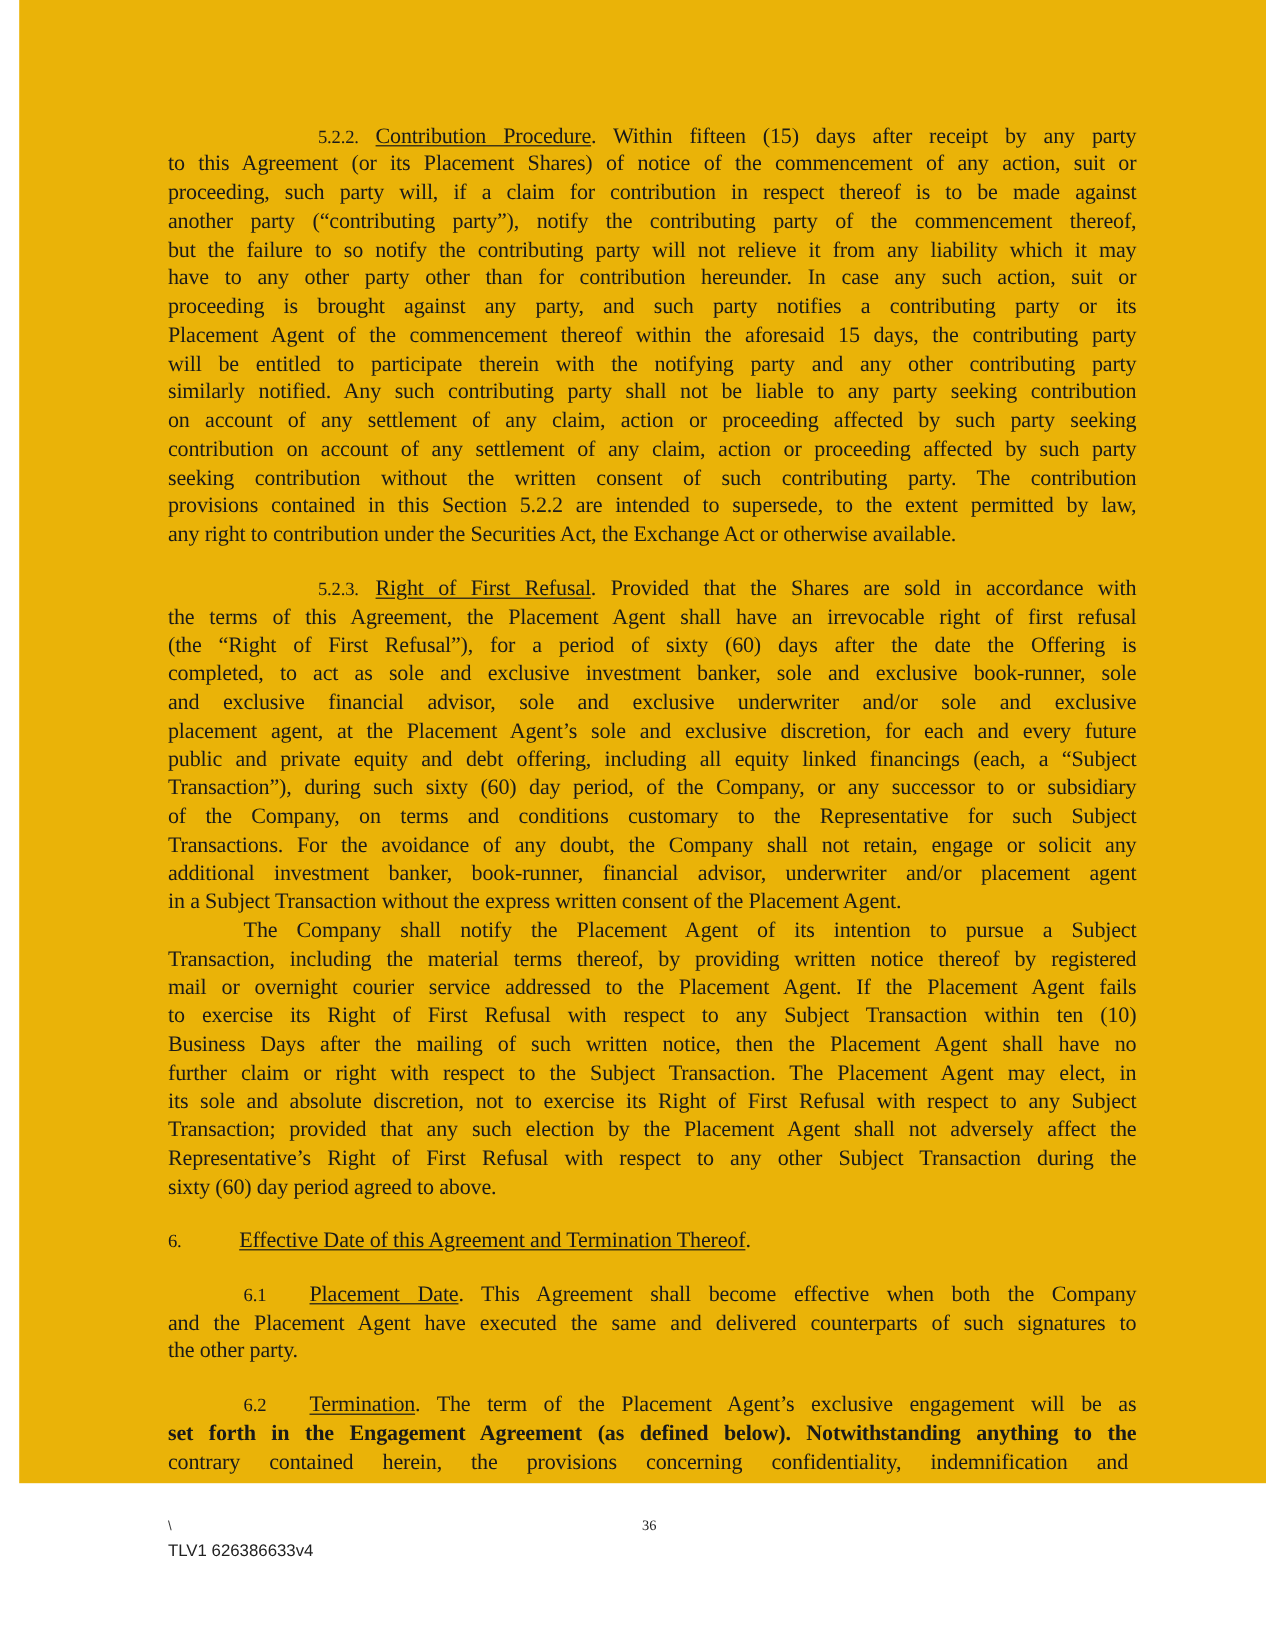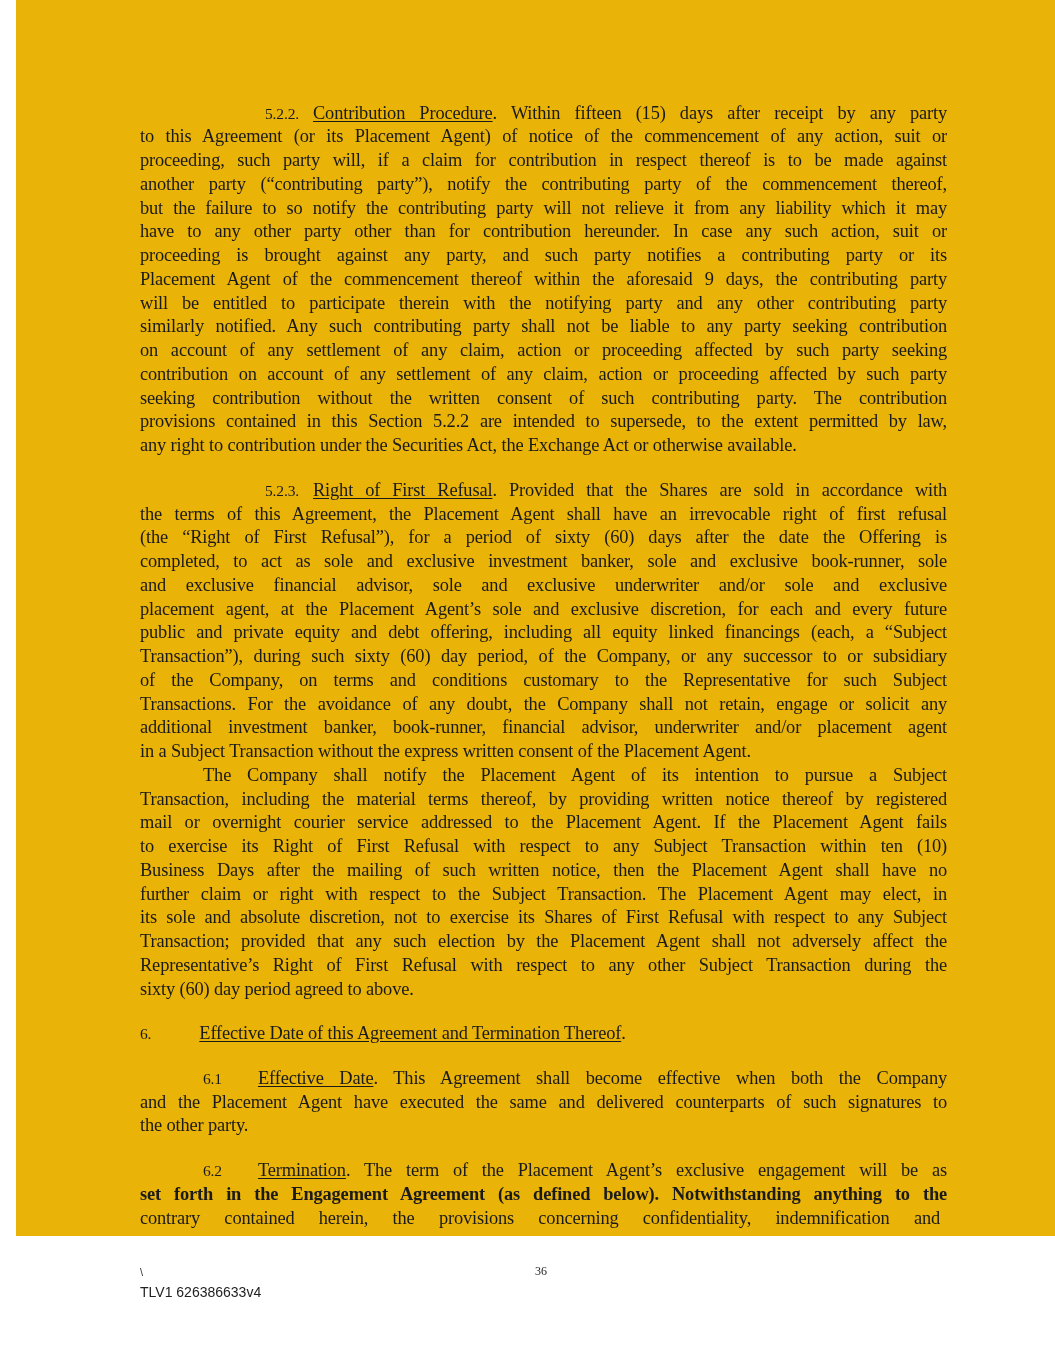--- a/index.html
+++ b/index.html
@@ -26,27 +26,27 @@
   .footer-id { position: absolute; left: 124px; top: 1284px; font-family: "Liberation Sans", sans-serif; font-size: 14px; color: #222; }
   .page-num { position: absolute; left: 519px; top: 1264px; font-family: "Liberation Serif", serif; font-size: 12px; color: #222; }
 </style>
 </head>
 <body>
 
 <div class="page">
 
   <div>
     <div class="line" style="top:102px; left:249px; width:682px;"><span class="num">5.2.2.</span><span class="num-gap" style="width:14px"></span><span class="u">Contribution Procedure</span><span>.</span> <span>Within fifteen (15) days after receipt by any party</span></div>
-    <div class="line" style="top:125px;">to this Agreement (or its Placement Agent) of notice of the commencement of any action, suit or</div>
+    <div class="line" style="top:125px;">to this Agreement (or its Placement Shares) of notice of the commencement of any action, suit or</div>
     <div class="line" style="top:149px;">proceeding, such party will, if a claim for contribution in respect thereof is to be made against</div>
     <div class="line" style="top:173px;">another party (“contributing party”), notify the contributing party of the commencement thereof,</div>
     <div class="line" style="top:197px;">but the failure to so notify the contributing party will not relieve it from any liability which it may</div>
     <div class="line" style="top:220px;">have to any other party other than for contribution hereunder. In case any such action, suit or</div>
     <div class="line" style="top:244px;">proceeding is brought against any party, and such party notifies a contributing party or its</div>
-    <div class="line" style="top:268px;">Placement Agent of the commencement thereof within the aforesaid 9 days, the contributing party</div>
+    <div class="line" style="top:268px;">Placement Agent of the commencement thereof within the aforesaid 15 days, the contributing party</div>
     <div class="line" style="top:292px;">will be entitled to participate therein with the notifying party and any other contributing party</div>
     <div class="line" style="top:315px;">similarly notified. Any such contributing party shall not be liable to any party seeking contribution</div>
     <div class="line" style="top:339px;">on account of any settlement of any claim, action or proceeding affected by such party seeking</div>
     <div class="line" style="top:363px;">contribution on account of any settlement of any claim, action or proceeding affected by such party</div>
     <div class="line" style="top:387px;">seeking contribution without the written consent of such contributing party. The contribution</div>
     <div class="line" style="top:410px;">provisions contained in this Section 5.2.2 are intended to supersede, to the extent permitted by law,</div>
     <div class="line last" style="top:434px;">any right to contribution under the Securities Act, the Exchange Act or otherwise available.</div>
   </div>
 
   <div>
@@ -62,32 +62,32 @@
     <div class="line" style="top:693px;">Transactions.  For the avoidance of any doubt, the Company shall not retain, engage or solicit any</div>
     <div class="line" style="top:716px;">additional investment banker, book-runner, financial advisor, underwriter and/or placement agent</div>
     <div class="line last" style="top:740px;">in a Subject Transaction without the express written consent of the Placement Agent.</div>
 
     <div class="line" style="top:764px; left:187px; width:744px;">The Company shall notify the Placement Agent of its intention to pursue a Subject</div>
     <div class="line" style="top:788px;">Transaction, including the material terms thereof, by providing written notice thereof by registered</div>
     <div class="line" style="top:811px;">mail or overnight courier service addressed to the Placement Agent.  If the Placement Agent fails</div>
     <div class="line" style="top:835px;">to exercise its Right of First Refusal with respect to any Subject Transaction within ten (10)</div>
     <div class="line" style="top:859px;">Business Days after the mailing of such written notice, then the Placement Agent shall have no</div>
     <div class="line" style="top:883px;">further claim or right with respect to the Subject Transaction. The Placement Agent may elect, in</div>
-    <div class="line" style="top:906px;">its sole and absolute discretion, not to exercise its Shares of First Refusal with respect to any Subject</div>
+    <div class="line" style="top:906px;">its sole and absolute discretion, not to exercise its Right of First Refusal with respect to any Subject</div>
     <div class="line" style="top:930px;">Transaction; provided that any such election by the Placement Agent shall not adversely affect the</div>
     <div class="line" style="top:954px;">Representative’s Right of First Refusal with respect to any other Subject Transaction during the</div>
     <div class="line last" style="top:978px;">sixty (60) day period agreed to above.</div>
   </div>
 
   <div>
     <div class="line last" style="top:1022px;"><span class="num">6.</span><span class="num-gap" style="width:48px"></span><span class="u">Effective Date of this Agreement and Termination Thereof</span><span>.</span></div>
   </div>
 
   <div>
-    <div class="line" style="top:1067px; left:187px; width:744px;"><span class="num">6.1</span><span class="num-gap" style="width:36px"></span><span class="u">Effective Date</span><span>.</span> <span>This Agreement shall become effective when both the Company</span></div>
+    <div class="line" style="top:1067px; left:187px; width:744px;"><span class="num">6.1</span><span class="num-gap" style="width:36px"></span><span class="u">Placement Date</span><span>.</span> <span>This Agreement shall become effective when both the Company</span></div>
     <div class="line" style="top:1091px;">and the Placement Agent have executed the same and delivered counterparts of such signatures to</div>
     <div class="line last" style="top:1114px;">the other party.</div>
   </div>
 
   <div>
     <div class="line" style="top:1159px; left:187px; width:744px;"><span class="num">6.2</span><span class="num-gap" style="width:36px"></span><span class="u">Termination</span><span>.</span> <span>The term of the Placement Agent’s exclusive engagement will be as</span></div>
     <div class="line" style="top:1183px;font-weight:bold;">set forth in the Engagement Agreement (as defined below). Notwithstanding anything to the</div>
     <div class="line" style="top:1207px; width:800px;">contrary contained herein, the provisions concerning confidentiality, indemnification and</div>
   </div>
 

